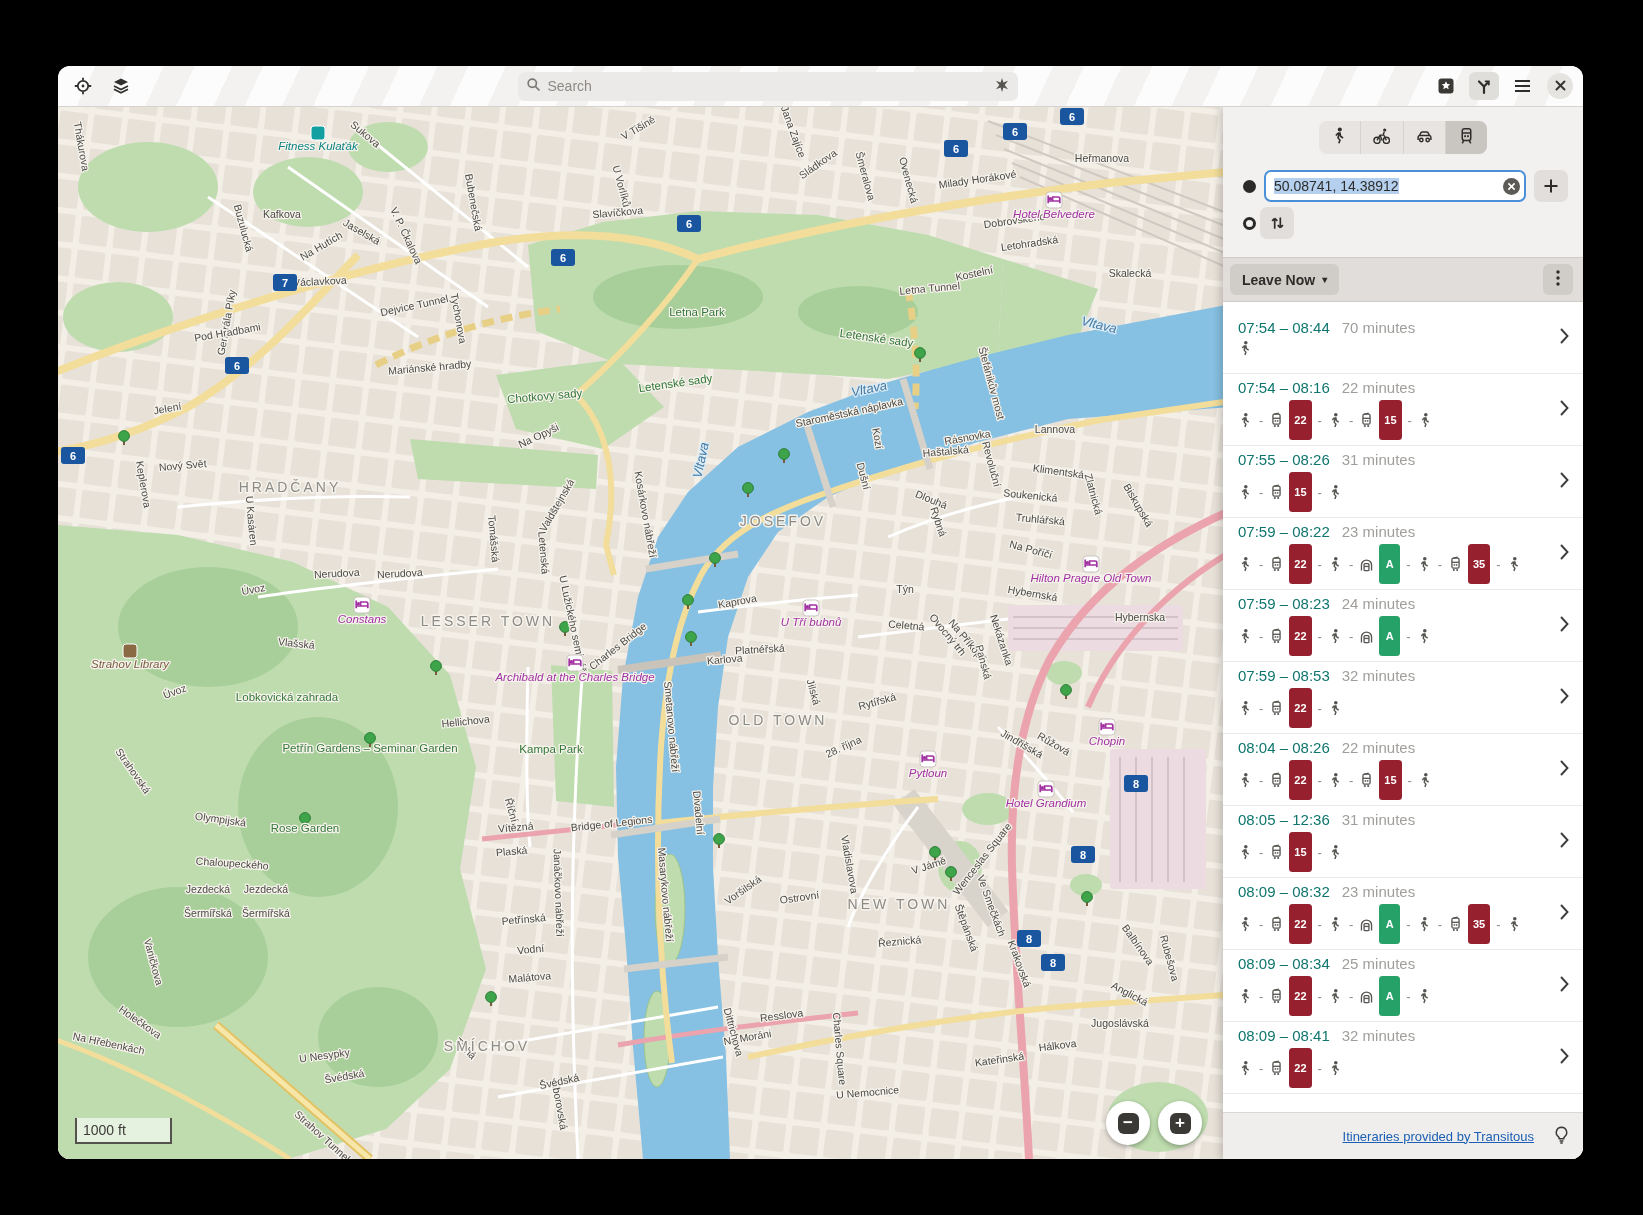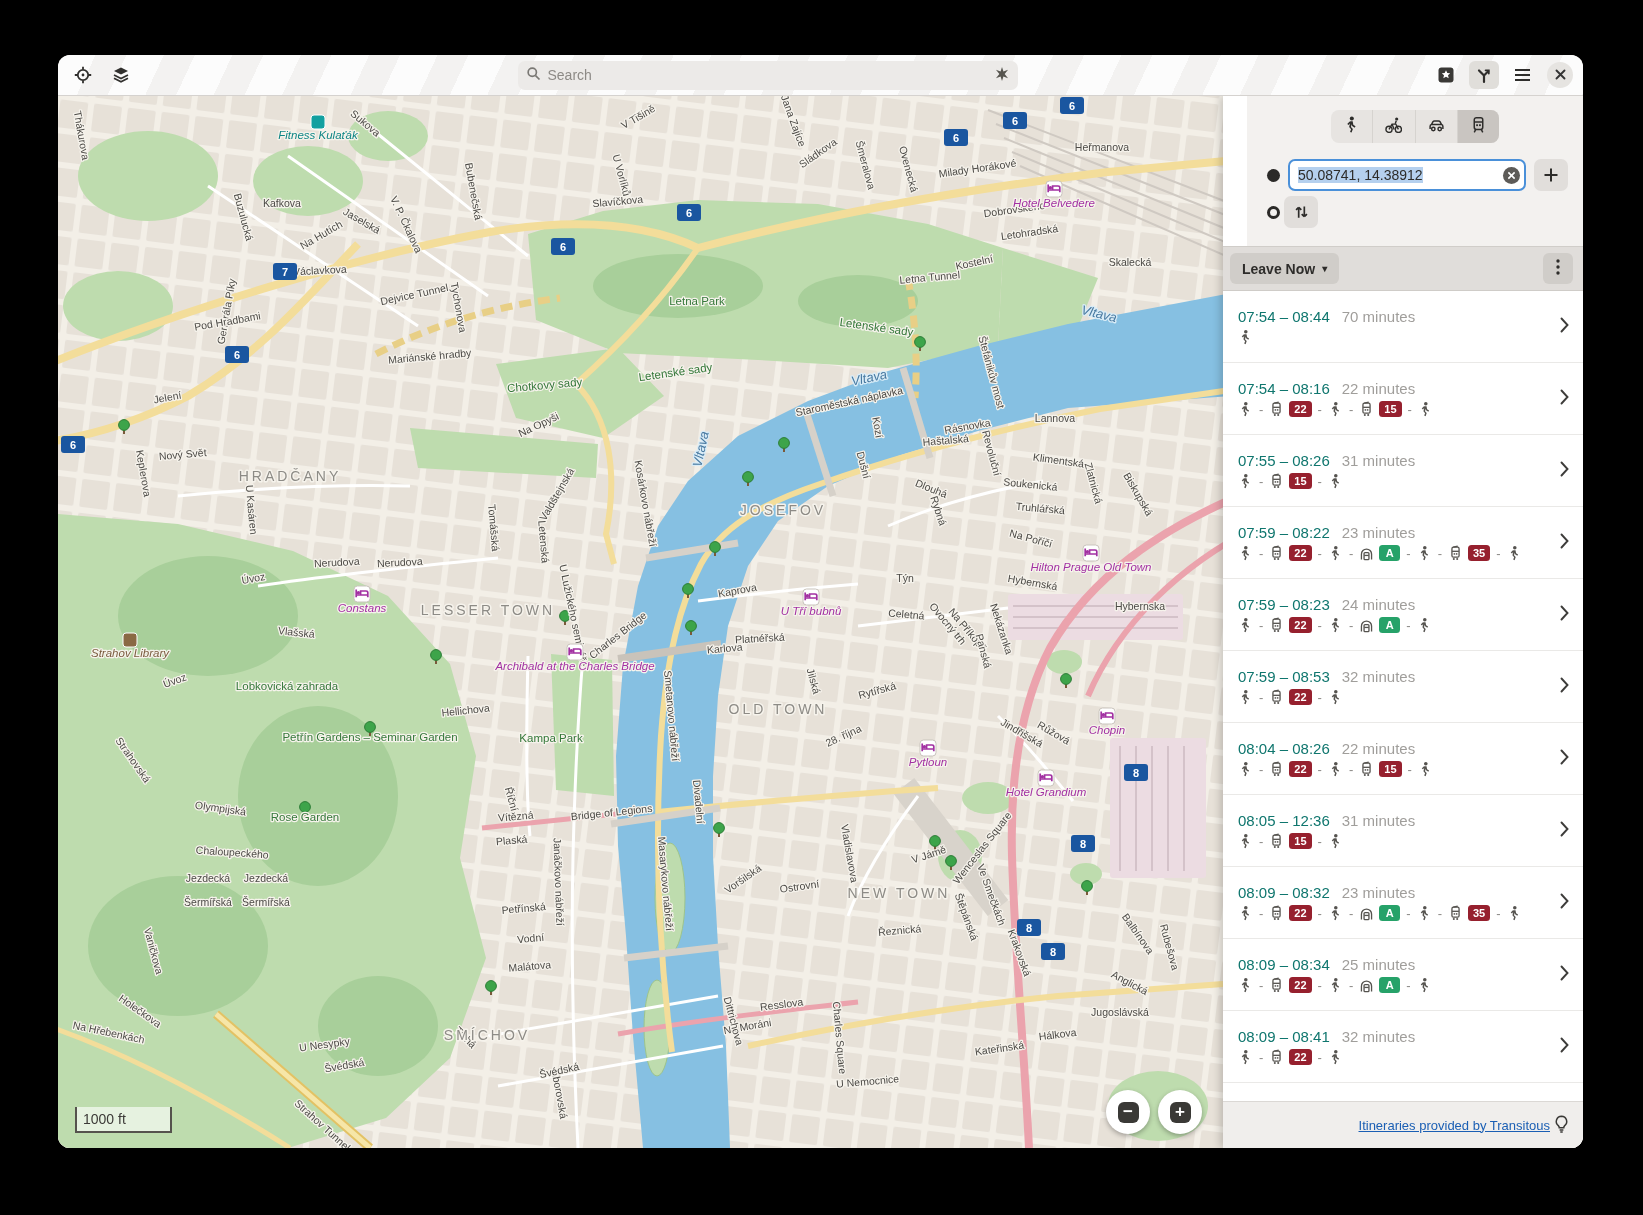--- a/index.html
+++ b/index.html
@@ -1,17 +1,17 @@
 <!DOCTYPE html>
 <html><head>
 <meta charset="utf-8">
 <style>
   html,body{margin:0;padding:0;background:#000;font-family:"Liberation Sans",sans-serif;}
   .stage{position:relative;width:1643px;height:1215px;background:#000;overflow:hidden;}
-  .window{position:absolute;left:58px;top:55px;width:1525px;height:1093px;border-radius:12px;overflow:hidden;
+  .window{position:absolute;left:58px;top:66px;width:1525px;height:1093px;border-radius:12px;overflow:hidden;
           box-shadow:0 10px 40px rgba(0,0,0,.6);background:#f1ede5;display:flex;flex-direction:column;}
   
   .headerbar{height:41px;flex:0 0 41px;display:flex;align-items:center;padding:0 10px;box-sizing:border-box;
     background:repeating-linear-gradient(115deg,#fcfcfc 0 34px,#f3f2f1 34px 62px);
     border-bottom:1px solid #d5d2cf;position:relative;z-index:30;}
   .hbtn{width:30px;height:28px;border-radius:6px;display:flex;align-items:center;justify-content:center;color:#31302e;}
   .hbtn.active{background:#e0deda;}
   .hbtn svg{display:block;}
   .hspace{flex:1;}
   .searchwrap{position:absolute;left:50%;transform:translateX(-53px) translateX(-50%);width:500px;height:29px;}
@@ -34,21 +34,21 @@
   
   .scalebar{position:absolute;left:17px;bottom:15px;width:97px;height:26px;background:rgba(255,255,255,.62);
     border:2px solid #55524d;border-top:none;color:#3c3a37;font-size:14px;line-height:24px;padding-left:6px;box-sizing:border-box;}
   .zoombtn{position:absolute;width:44px;height:44px;border-radius:50%;background:#fff;box-shadow:0 2px 5px rgba(0,0,0,.3);
     display:flex;align-items:center;justify-content:center;}
   .zoombtn .inner{width:21px;height:21px;border-radius:6px;background:#3a3936;color:#fff;font-size:17px;line-height:20px;
     text-align:center;font-weight:bold;}
   
   .sidebar{position:absolute;top:0;right:0;width:360px;height:100%;background:#fff;display:flex;flex-direction:column;
     box-shadow:-3px 0 8px rgba(0,0,0,.18);z-index:20;}
-  .controls{background:#f3f1ef;padding:14px 15px 18px 15px;box-sizing:border-box;margin-left:24px;}
+  .controls{background:#f3f1ef;padding:14px 15px 18px 15px;box-sizing:border-box;}
   .modes{display:flex;width:168px;margin:0 auto 16px auto;border-radius:8px;overflow:hidden;background:#e7e4e1;}
   .modebtn{width:42px;height:33px;display:flex;align-items:center;justify-content:center;color:#2e2d2b;border-right:1px solid #d6d3cf;}
   .modebtn:last-child{border-right:none;}
   .modebtn.active{background:#c9c5c1;}
   .rrow{display:flex;align-items:center;margin-bottom:5px;}
   .rrow .pt{width:22px;display:flex;justify-content:center;align-items:center;flex:0 0 22px;}
   .dot{width:13px;height:13px;border-radius:50%;background:#2b2a28;}
   .ring{width:7px;height:7px;border-radius:50%;border:3.5px solid #2b2a28;background:#f3f1ef;}
   .entry{flex:1;height:32px;border-radius:7px;background:#e9e6e4;display:flex;align-items:center;padding:0 6px 0 10px;
     box-sizing:border-box;font-size:14px;color:#2d2c2a;margin:0 8px 0 4px;}
@@ -65,25 +65,25 @@
   .menudots{margin-left:auto;width:30px;height:31px;border-radius:6px;background:#d0cdc9;display:flex;align-items:center;justify-content:center;color:#2d2c2a;}
   .itlist{flex:1;overflow:hidden;background:#fff;}
   .irow{height:72px;box-sizing:border-box;border-bottom:1px solid #eae9e7;display:flex;align-items:center;padding:0 14px 0 15px;}
   .icol{flex:1;}
   .iline1{font-size:15px;}
   .itime{color:#0f766e;font-weight:400;}
   .idur{color:#a09e9b;margin-left:12px;}
   .iline2{margin-top:4px;display:flex;align-items:center;gap:5px;color:#55534f;}
   .iline2 svg{display:block;}
   .badge{min-width:11px;height:16px;line-height:16px;border-radius:3.5px;color:#fff;font-size:11px;font-weight:bold;
-    text-align:center;padding:0 5px;display:inline-block;}
+    text-align:center;padding:12px 5px;display:inline-block;}
   .sep{color:#8b8986;font-size:13px;margin:0 1px;}
   .chev{flex:0 0 auto;}
   .itfooter{flex:0 0 46px;background:#f0eeec;border-top:1px solid #dbd8d5;display:flex;align-items:center;
-    justify-content:flex-end;padding:0 14px;gap:4px;font-size:13px;}
+    justify-content:flex-end;padding:0 14px;gap:20px;font-size:13px;}
   .itfooter a{color:#1b5fb4;}
 </style>
 </head>
 <body>
 
 <div class="stage">
 <div class="window">
 
   <div class="headerbar">
     <div class="hbtn">

